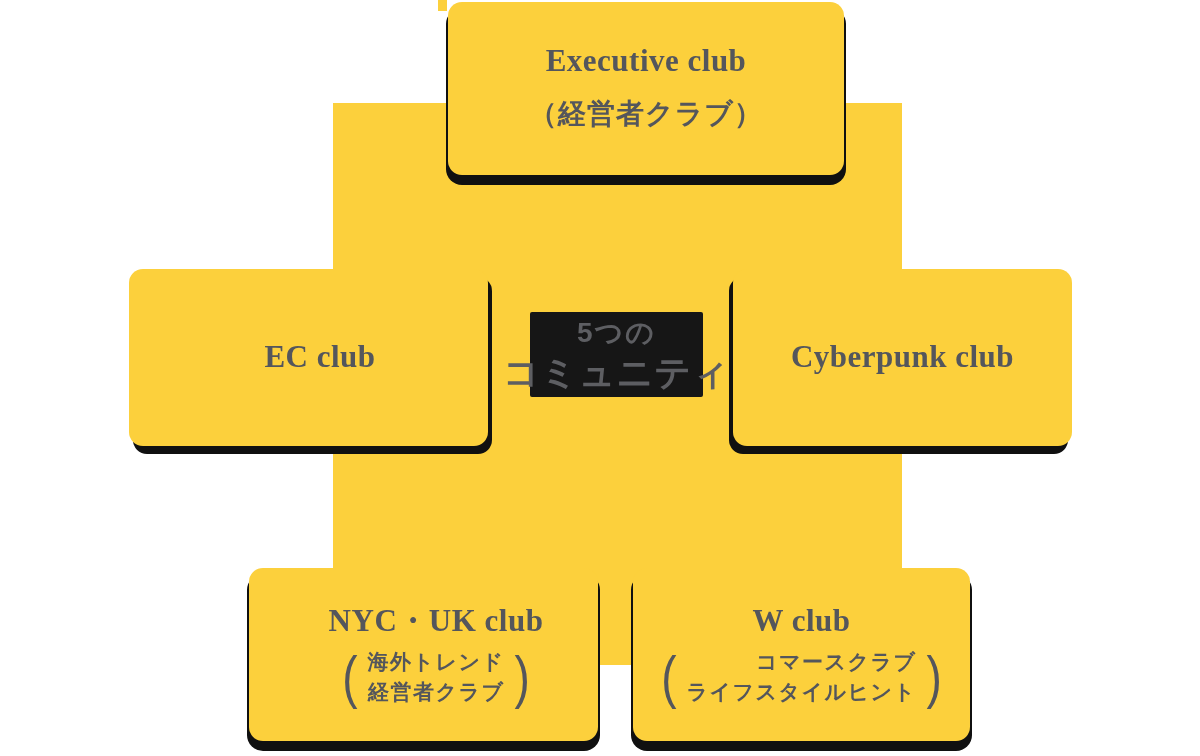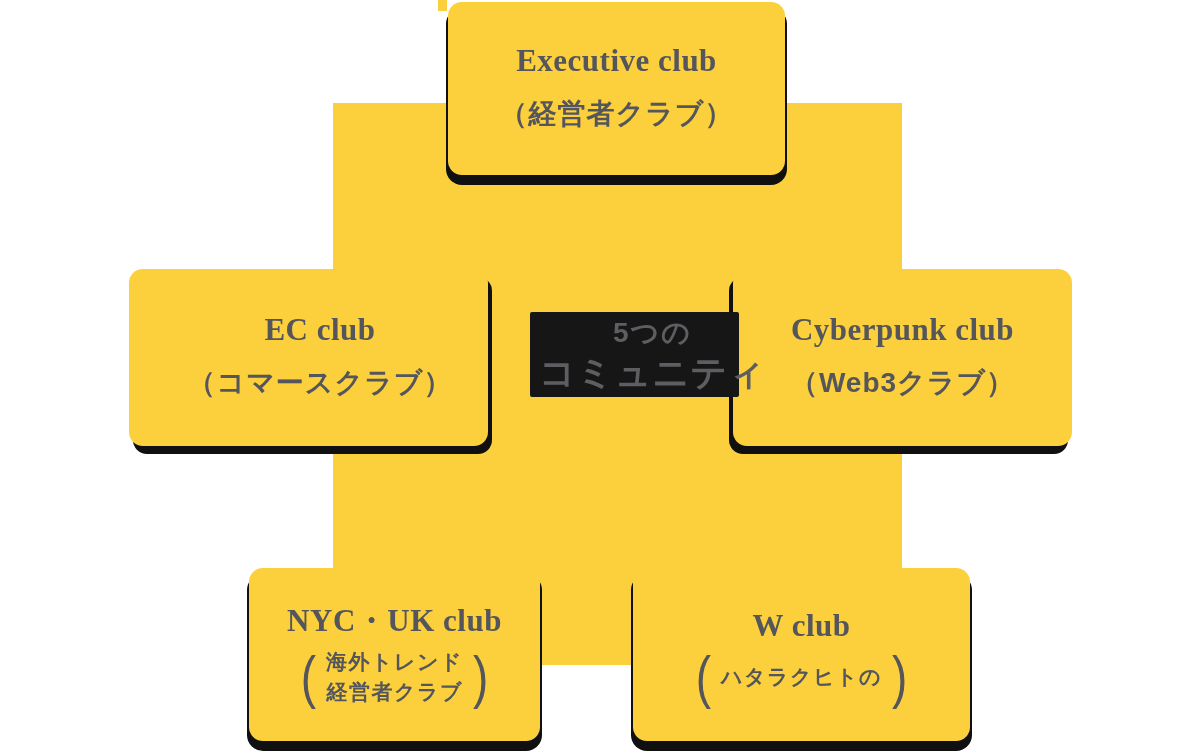--- a/index.html
+++ b/index.html
@@ -20,24 +20,24 @@
   }
   .club-box{
     position:absolute;background:var(--yellow);border-radius:14px;
     display:flex;flex-direction:column;align-items:center;justify-content:center;
     text-align:center;z-index:2;
   }
   .shadow-center{box-shadow:0 8px 0 2px var(--ink);}
   .shadow-right{box-shadow:4px 8px 0 0 var(--ink);padding-left:23px;}
   .shadow-left{box-shadow:-4px 8px 0 0 var(--ink);}
 
-  .box-exec{left:448px;top:2px;width:337px;height:173px;}
+  .box-exec{left:448px;top:2px;width:396px;height:173px;}
   .box-ec{left:129px;top:269px;width:336px;height:177px;}
   .box-cyber{left:733px;top:269px;width:339px;height:177px;}
-  .box-nyc{left:249px;top:568px;width:291px;height:173px;}
+  .box-nyc{left:249px;top:568px;width:324px;height:173px;padding-left:25px;}
   .box-w{left:633px;top:568px;width:337px;height:173px;}
 
   .club-title{
     font-family:"Liberation Serif","DejaVu Serif",serif;
     font-weight:700;font-size:31px;color:var(--textgray);
     letter-spacing:0.5px;line-height:1.1;white-space:nowrap;
   }
   .club-sub{
     margin-top:16px;font-weight:700;font-size:28px;color:var(--textgray);
     letter-spacing:1px;white-space:nowrap;
@@ -53,21 +53,20 @@
   .sub-lines{display:flex;flex-direction:column;gap:2px;text-align:right;}
   .sub-line{
     font-weight:700;font-size:21px;color:var(--textgray);
     letter-spacing:1.5px;line-height:1.3;white-space:nowrap;
   }
   .center-box{
     position:absolute;left:530px;top:312px;width:173px;height:85px;
     background:var(--centerbg);border-radius:2px;z-index:3;
     display:flex;flex-direction:column;align-items:center;justify-content:center;
     text-align:center;
-    padding-left:36px;
   }
   .center-line1{
     font-weight:700;font-size:28px;color:var(--centertext);
     letter-spacing:2px;line-height:1.25;white-space:nowrap;
   }
   .center-line2{
     font-weight:700;font-size:36px;color:var(--centertext);
     letter-spacing:1px;line-height:1.25;white-space:nowrap;
   }
   
@@ -84,26 +83,24 @@
   <div class="bg-column"></div>
   <div class="top-sliver"></div>
 
   <div class="club-box box-exec shadow-center">
     <div class="club-title">Executive club</div>
     <div class="club-sub">（経営者クラブ）</div>
   </div>
 
   <div class="club-box box-ec shadow-right">
     <div class="club-title">EC club</div>
-    <div class="club-sub">（コマースクラブ）</div>
   </div>
 
   <div class="club-box box-cyber shadow-left">
     <div class="club-title">Cyberpunk club</div>
-    <div class="club-sub">（Web3クラブ）</div>
   </div>
 
   <div class="center-box">
     <div class="center-line1">5つの</div>
     <div class="center-line2">コミュニティ</div>
   </div>
 
   <div class="club-box box-nyc shadow-center">
     <div class="club-title">NYC・UK club</div>
     <div class="club-sub-paren">
@@ -114,19 +111,20 @@
       </span>
       <span class="paren">)</span>
     </div>
   </div>
 
   <div class="club-box box-w shadow-center">
     <div class="club-title">W club</div>
     <div class="club-sub-paren">
       <span class="paren">(</span>
       <span class="sub-lines">
-        <span class="sub-line">ハタラクヒトの</span>
+        <span class="sub-line">コマースクラブ</span>
+        <span class="sub-line">ライフスタイルヒント</span>
       </span>
       <span class="paren">)</span>
     </div>
   </div>
 
 </div>
 
 </body></html>

